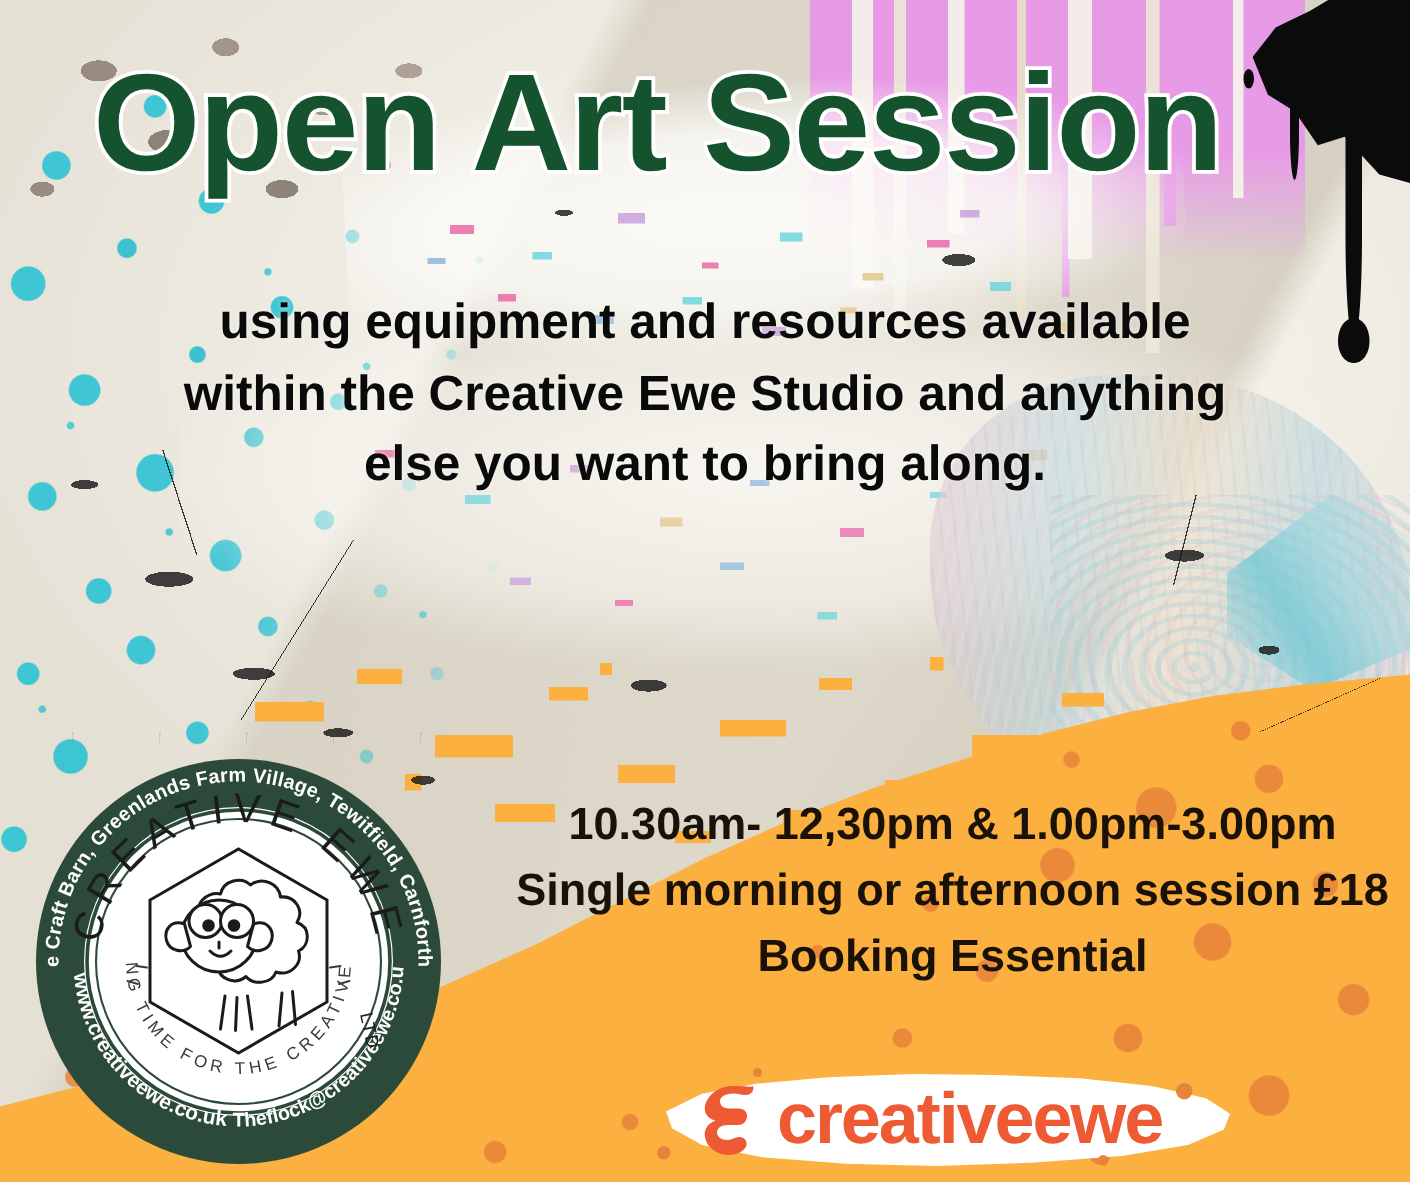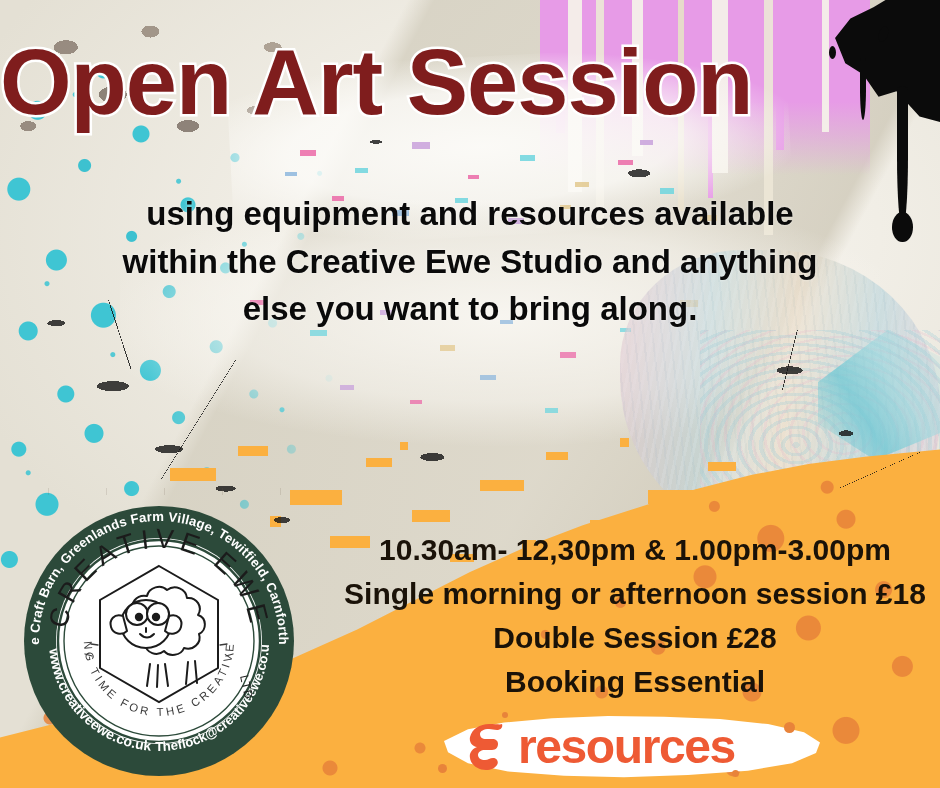--- a/index.html
+++ b/index.html
@@ -372,24 +372,24 @@
     background-image:
       linear-gradient(96deg, rgba(110,95,80,.30) 0 1.2px, transparent 1.2px),
       linear-gradient(6deg,  rgba(110,95,80,.26) 0 1.2px, transparent 1.2px);
     background-size:58px 100%, 100% 52px;
     opacity:.55;
   }
 
   
   .headline{
     position:absolute; left:0; right:0; top:36px;
-    text-align:left; 
+    text-align:left; padding-left:62px;
     font-size:92px; font-weight:700; line-height:1;
     letter-spacing:-1px;
-    color:#7f1d1d;
+    color:#14532d;
     -webkit-text-stroke:5px #FFFFFF;
     paint-order:stroke fill;
     white-space:nowrap;
   }
 
   .bodyblock{
     position:absolute; left:0; right:0; top:190px;
     text-align:center;
     font-size:33px; font-weight:700; line-height:1.44;
     color:#0A0A0A;
@@ -489,21 +489,20 @@
 
   <div class="bodyblock">
     <span class="ln">using equipment and resources available</span>
     <span class="ln">within the Creative Ewe Studio and anything</span>
     <span class="ln">else you want to bring along.</span>
   </div>
 
   <div class="infoblock">
     <span class="ln l1">10.30am- 12,30pm &amp; 1.00pm-3.00pm</span>
     <span class="ln l2">Single morning or afternoon session £18</span>
-    <span class="ln l3">Double Session £28</span>
     <span class="ln l4">Booking Essential</span>
   </div>
 
   <div class="logo">
     <svg viewBox="0 0 274 274" xmlns="http://www.w3.org/2000/svg">
       <defs>
 
         <path id="arcAddress" d="M 17,137 A 120,120 0 1 1 257,137" fill="none"></path>
         <path id="arcWeb" d="M 27,137 A 110,110 0 0 0 137,247" fill="none"></path>
         <path id="arcEmail" d="M 137,247 A 110,110 0 0 0 247,137" fill="none"></path>
@@ -592,21 +591,21 @@
                  c-5,2 -8,6 -7,11 c1,7 8,12 16,12
                  c5,0 9,-2 11,-5 c2,-3 0,-7 -4,-7
                  c-3,0 -5,2 -8,2 c-4,0 -7,-2 -7,-5
                  c0,-3 3,-5 7,-5 l7,0 c4,0 6,-3 6,-6
                  c0,-3 -2,-5 -6,-5 l-6,0 c-4,0 -6,-2 -6,-5
                  c0,-3 4,-5 9,-5 c3,0 5,1 8,1
                  c4,0 6,-3 5,-6 C43,5 38,4 31,4 Z" fill="#EE5A34"></path>
       </svg>
     </div>
 
-    <div class="eb-word">resources</div>
+    <div class="eb-word">creativeewe</div>
 
     <div class="eb-fleck" style="left:6px; top:54px; width:9px; height:9px;"></div>
     <div class="eb-fleck" style="left:352px; top:12px; width:11px; height:11px;"></div>
     <div class="eb-fleck" style="left:300px; top:60px; width:7px; height:7px;"></div>
     <div class="eb-fleck" style="left:70px; top:2px; width:6px; height:6px;"></div>
   </div>
 
 </div>
 
 </body></html>

